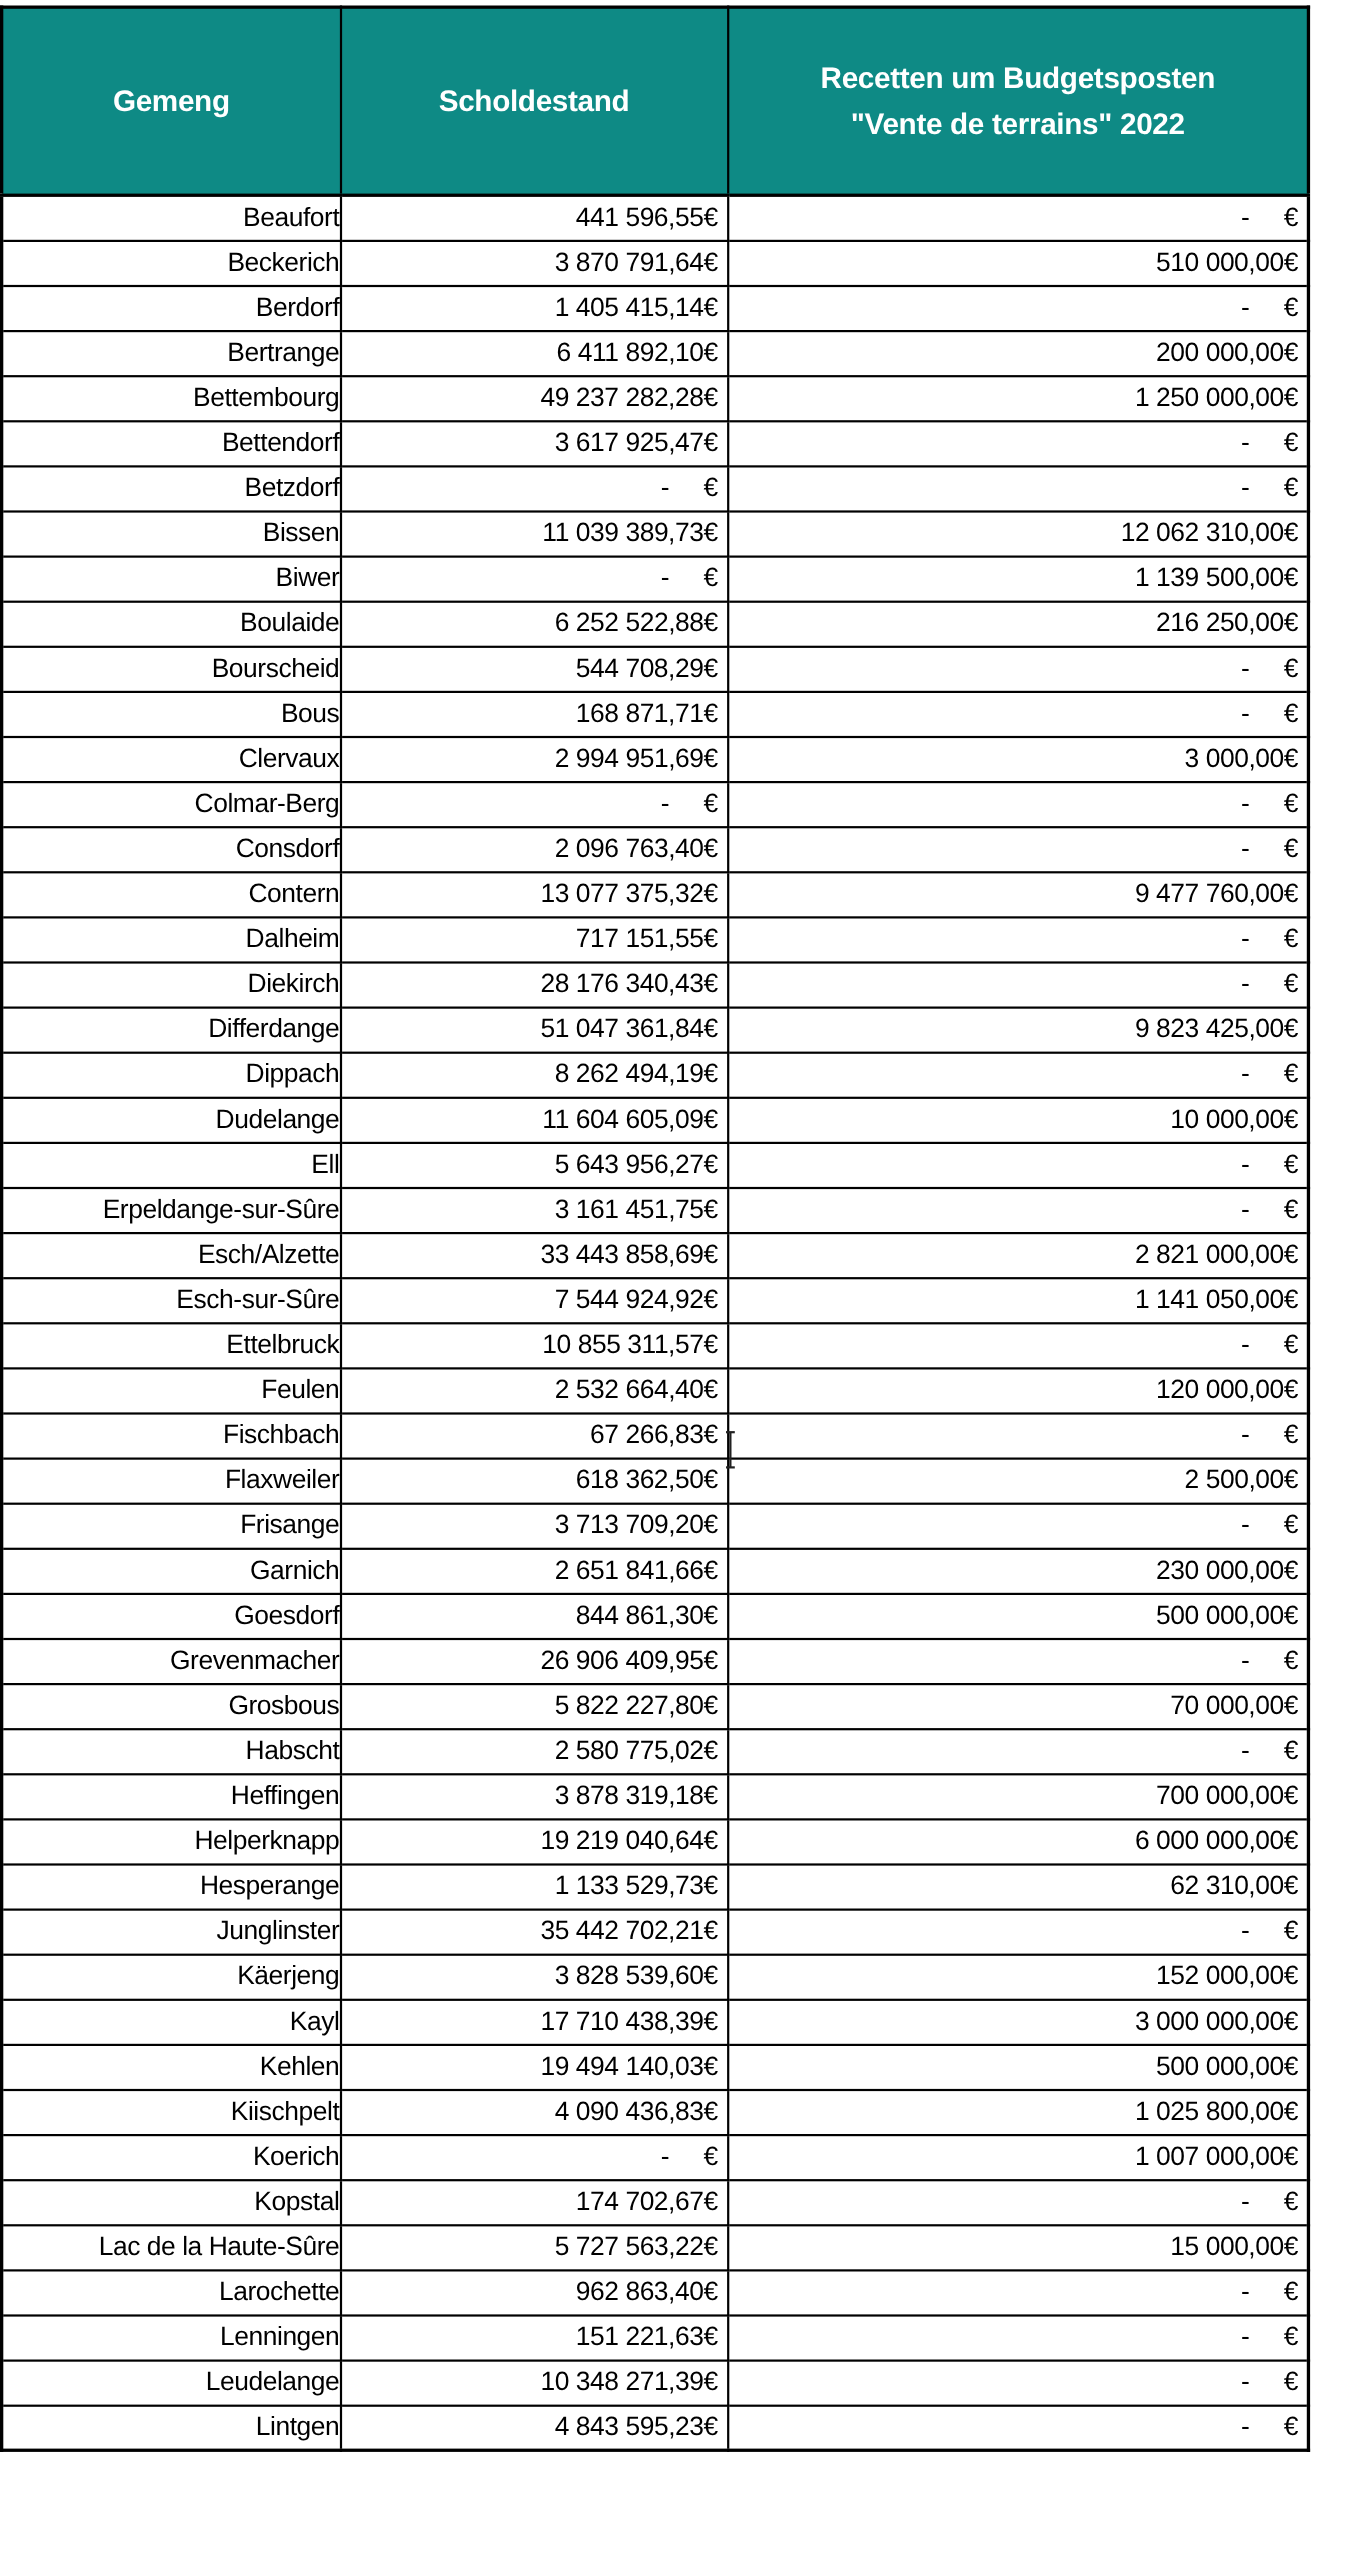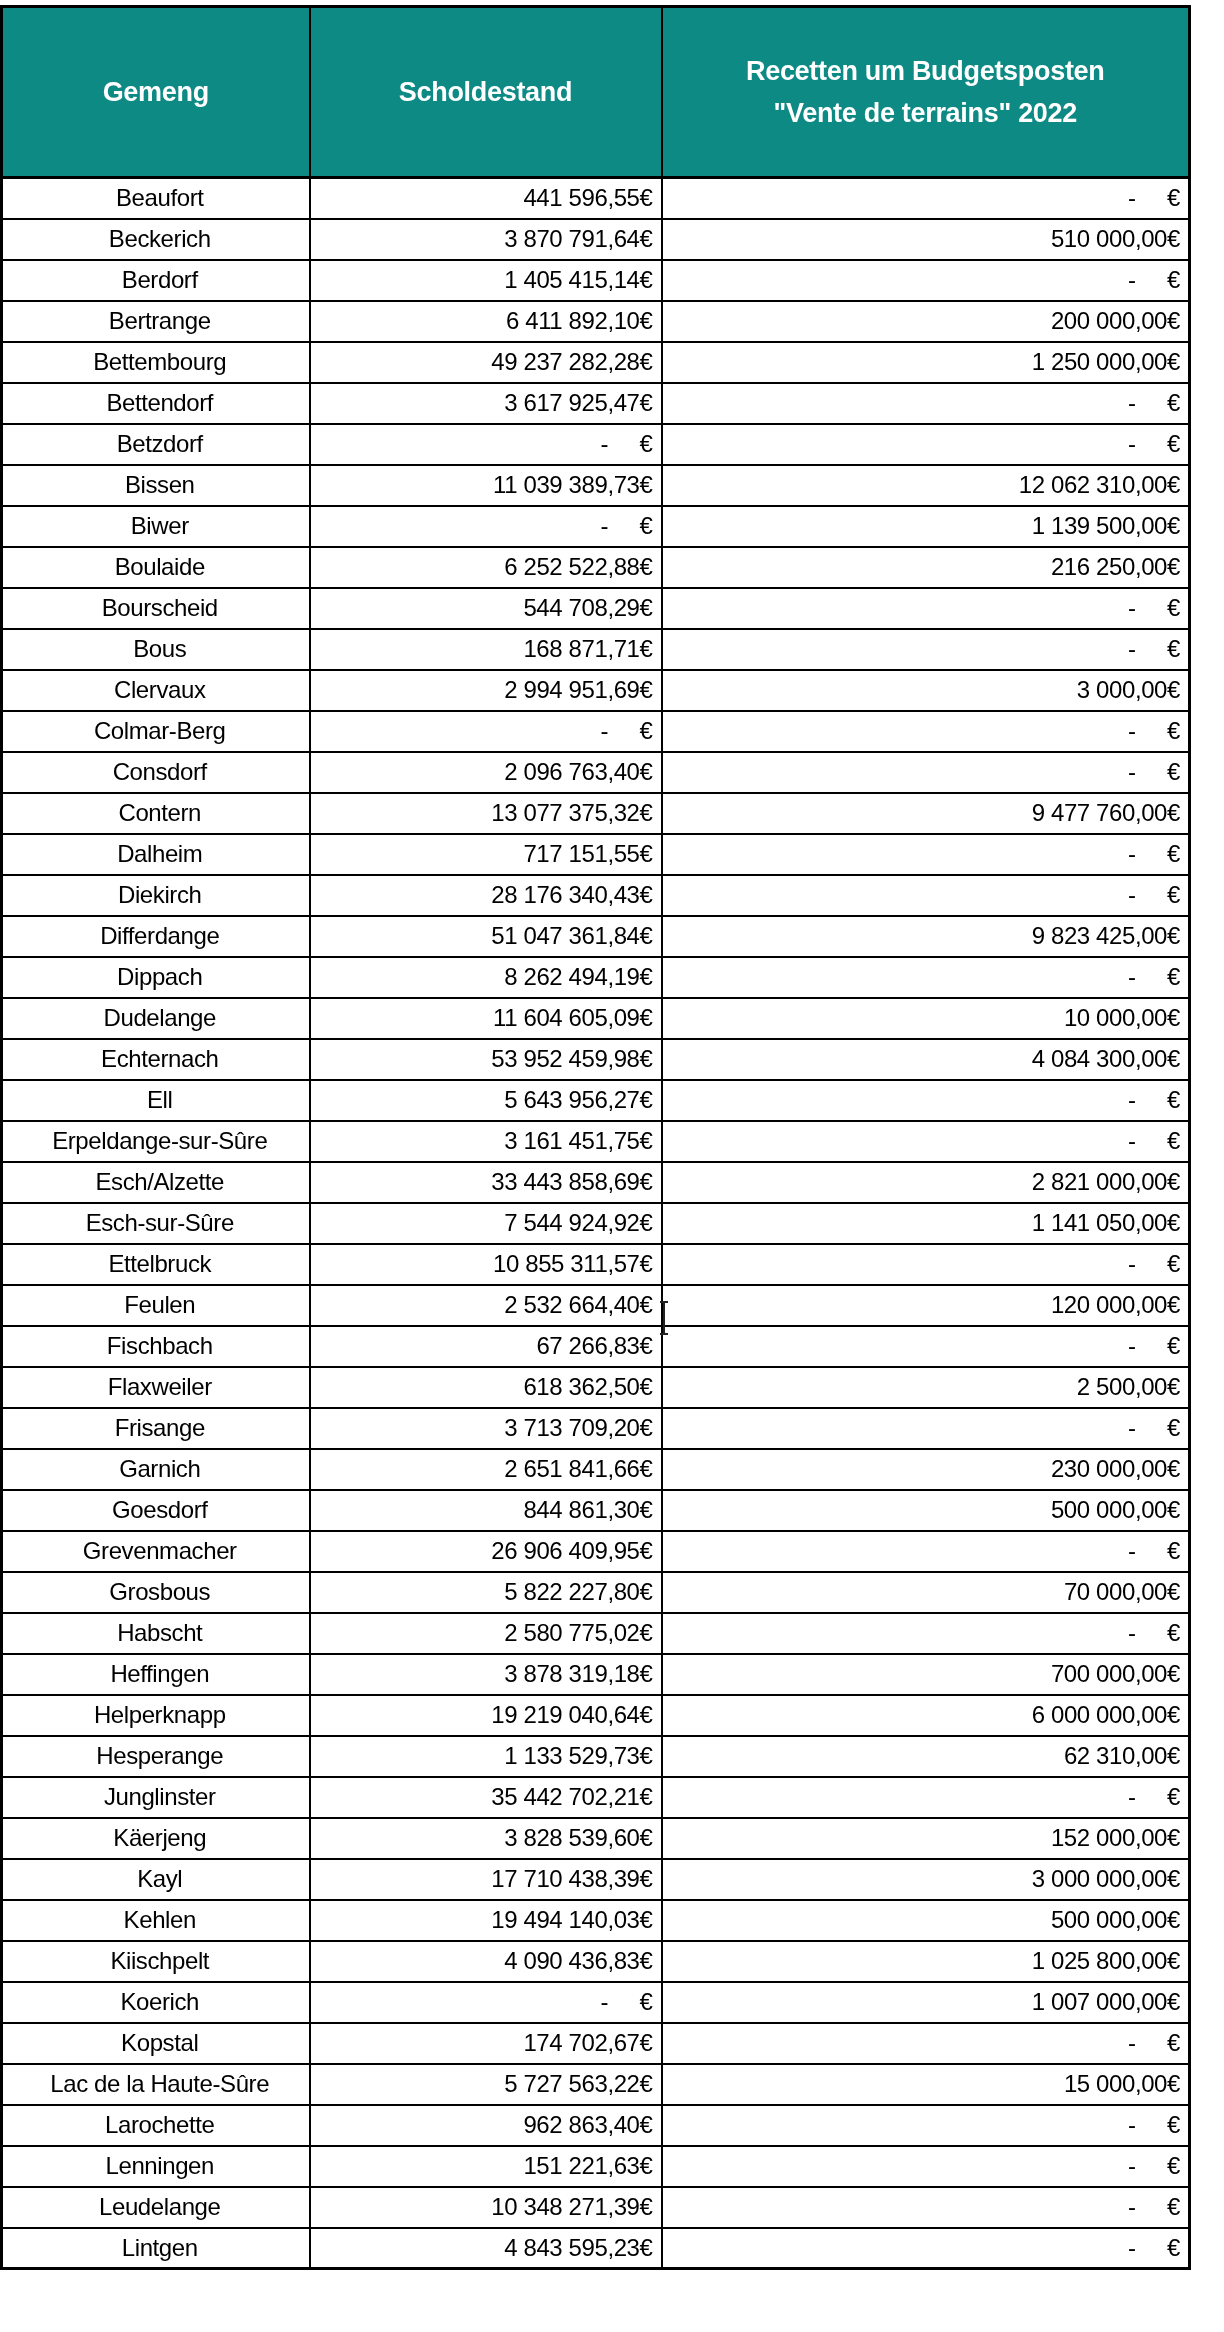--- a/index.html
+++ b/index.html
@@ -24,21 +24,21 @@
     border-bottom:3px solid #000;
     padding:0;
   }
   .th-line{line-height:42px;}
   tbody tr{height:41px;}
   tbody td{
     font-size:24px;color:#000;letter-spacing:-0.4px;
     vertical-align:middle;white-space:pre;overflow:hidden;
     padding:0;
   }
-  td.c-name{text-align:center;padding-left:8px;}
+  td.c-name{text-align:right;padding-left:8px;}
   td.c-num{text-align:right;padding-right:8px;}
   .ibeam{
     position:absolute;left:658px;top:1300px;width:12px;height:36px;
     pointer-events:none;
   }
   .ibeam .stem{position:absolute;left:5px;top:2px;width:2px;height:32px;background:#222;}
   .ibeam .cap-top{position:absolute;left:2px;top:1px;width:8px;height:2px;background:#222;}
   .ibeam .cap-bot{position:absolute;left:2px;top:33px;width:8px;height:2px;background:#222;}
 </style>
 </head>
@@ -166,25 +166,20 @@
     <td class="c-name">Dippach</td>
     <td class="c-num">8 262 494,19€</td>
     <td class="c-num">-     €</td>
   </tr>
         <tr>
     <td class="c-name">Dudelange</td>
     <td class="c-num">11 604 605,09€</td>
     <td class="c-num">10 000,00€</td>
   </tr>
         <tr>
-    <td class="c-name">Echternach</td>
-    <td class="c-num">53 952 459,98€</td>
-    <td class="c-num">4 084 300,00€</td>
-  </tr>
-        <tr>
     <td class="c-name">Ell</td>
     <td class="c-num">5 643 956,27€</td>
     <td class="c-num">-     €</td>
   </tr>
         <tr>
     <td class="c-name">Erpeldange-sur-Sûre</td>
     <td class="c-num">3 161 451,75€</td>
     <td class="c-num">-     €</td>
   </tr>
         <tr>

